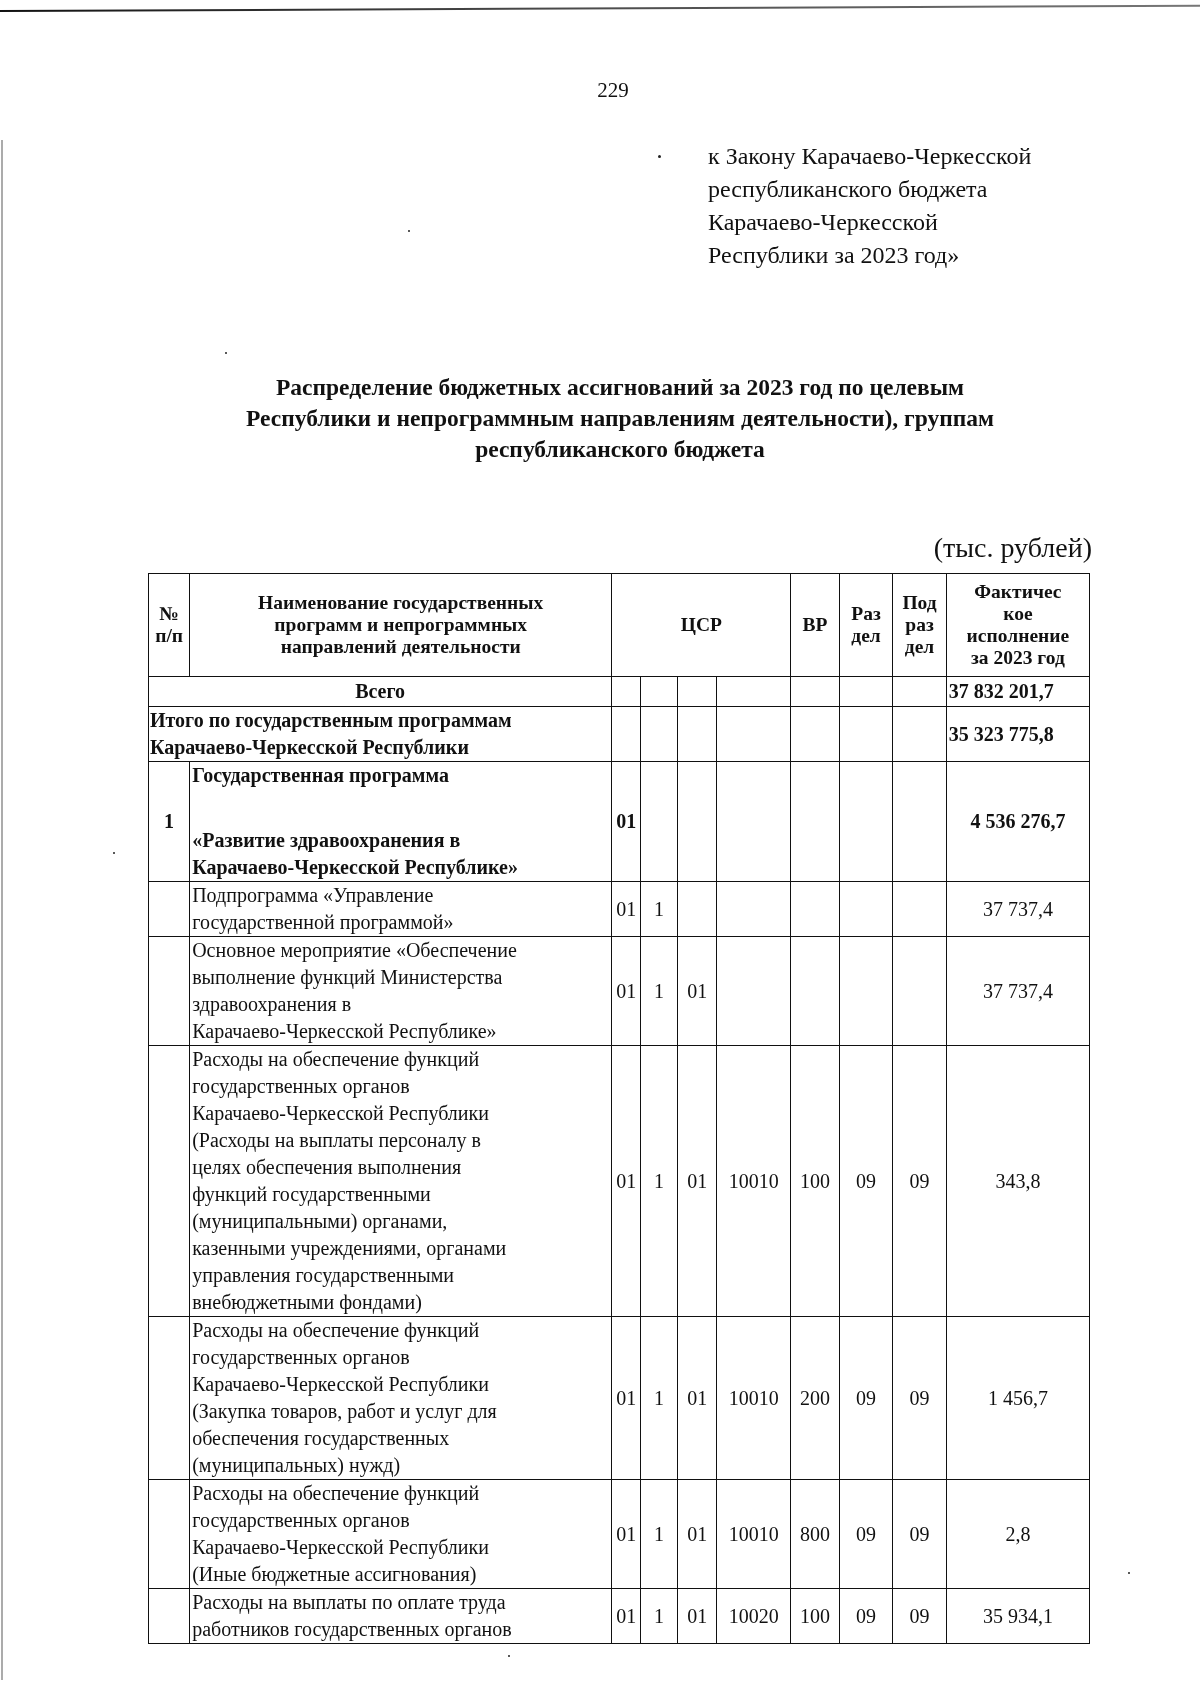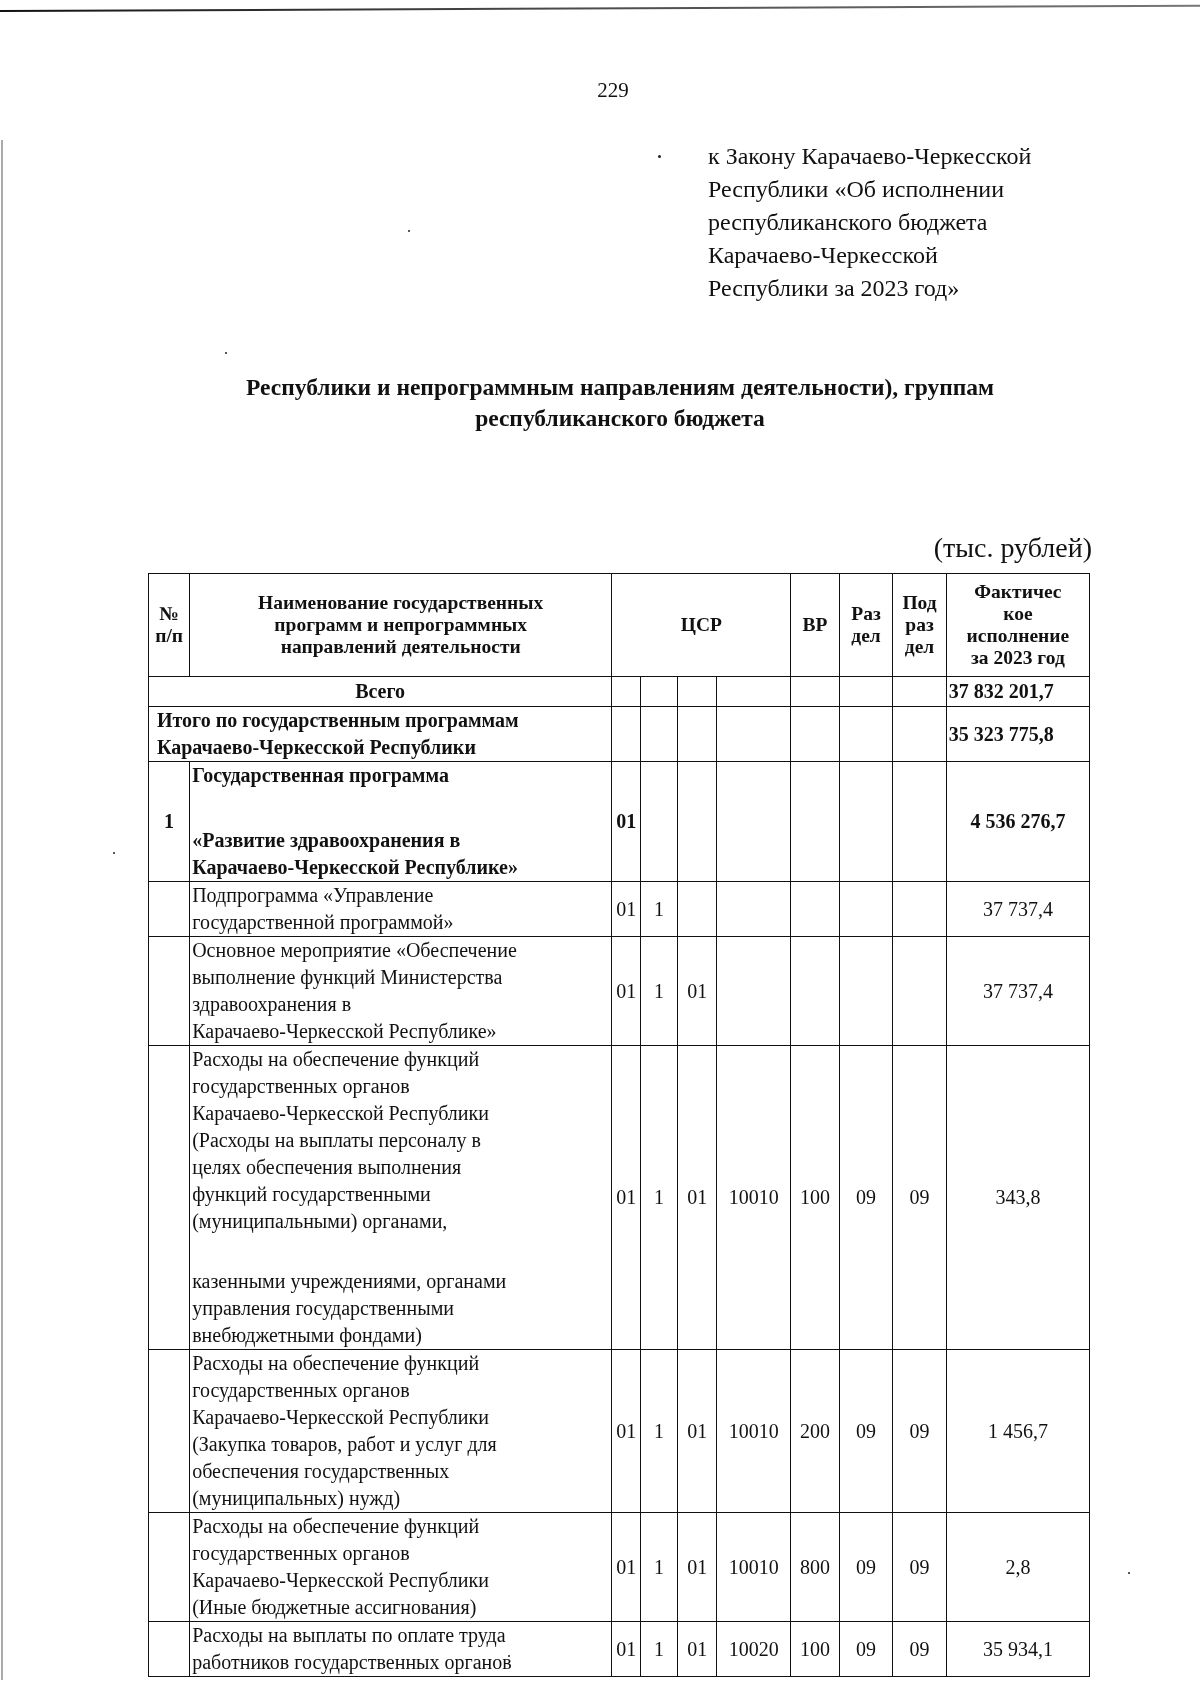--- a/index.html
+++ b/index.html
@@ -34,27 +34,27 @@
 </head>
 <body>
 
 <div class="scan-line-top"></div>
 <div class="scan-line-left"></div>
 
 <div class="page-number">229</div>
 
 <div class="appendix">
   <div>к Закону Карачаево-Черкесской</div>
-  <div>Республики «Об исполнении</div>
   <div>республиканского бюджета</div>
   <div>Карачаево-Черкесской</div>
   <div>Республики за 2023 год»</div>
 </div>
 
 <div class="title">
+  <div>Распределение бюджетных ассигнований за 2023 год по целевым</div>
   <div>Республики и непрограммным направлениям деятельности), группам</div>
   <div>республиканского бюджета</div>
 </div>
 
 <div class="units">(тыс. рублей)</div>
 
 <table class="budget">
   <colgroup>
     <col class="c-num">
       <col class="c-name">
@@ -103,21 +103,21 @@
       <td></td>
         <td></td>
         <td></td>
         <td></td>
       <td></td>
         <td></td>
         <td></td>
       <td class="amt-bold">37 832 201,7</td>
     </tr>
     <tr class="bold" style="height:54px">
-      <td colspan="2" class="name" style="padding-left:8px">
+      <td colspan="2" class="name" style="padding-left:1px">
         <div>Итого по государственным программам</div>
         <div>Карачаево-Черкесской Республики</div>
       </td>
       <td></td>
         <td></td>
         <td></td>
         <td></td>
       <td></td>
         <td></td>
         <td></td>
@@ -176,21 +176,21 @@
       <tr>
         <td class="center"></td>
         <td class="name">
           <div style="white-space: nowrap;">Расходы на обеспечение функций</div>
           <div style="white-space: nowrap;">государственных органов</div>
           <div style="white-space: nowrap;">Карачаево-Черкесской Республики</div>
           <div style="white-space: nowrap;">(Расходы на выплаты персоналу в</div>
           <div style="white-space: nowrap;">целях обеспечения выполнения</div>
           <div style="white-space: nowrap;">функций государственными</div>
           <div style="white-space: nowrap;">(муниципальными) органами,</div>
-          <div style="white-space: nowrap; margin-top: 33px;">казенными учреждениями, органами</div>
+          <div style="white-space: nowrap;">казенными учреждениями, органами</div>
           <div style="white-space: nowrap;">управления государственными</div>
           <div style="white-space: nowrap;">внебюджетными фондами)</div>
         </td>
         <td class="center">01</td>
         <td class="center">1</td>
         <td class="center">01</td>
         <td class="center">10010</td>
         <td class="center">100</td>
         <td class="center">09</td>
         <td class="center">09</td>

